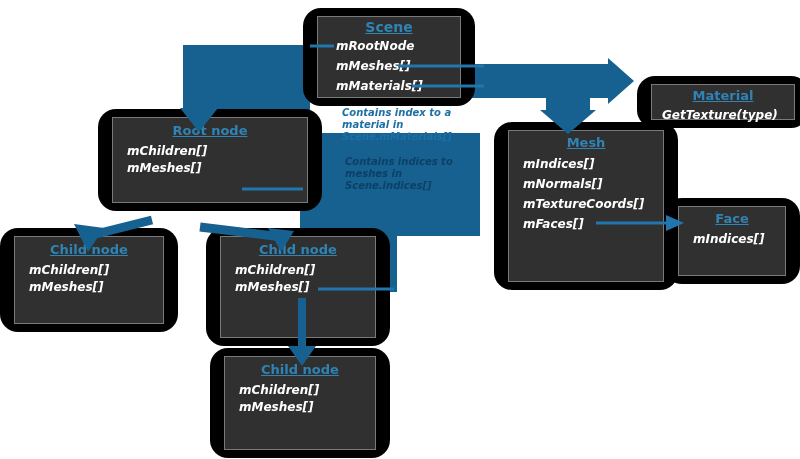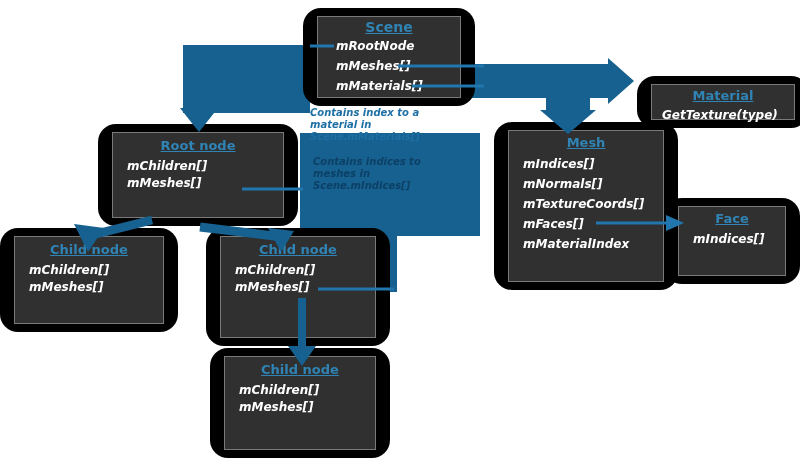--- a/index.html
+++ b/index.html
@@ -30,49 +30,49 @@
   #box-scene{left:303px;top:8px;width:172px;height:98px;}
   #box-scene .title{font-size:14px;line-height:18px;}
   #box-scene .member{line-height:20px;padding-left:14px;}
   #box-material{left:637px;top:44px;width:172px;height:52px;margin-top:32px;}
   #box-material .title{line-height:20px;}
   #box-material .member{line-height:19px;padding-left:6px;}
   #box-mesh{left:494px;top:122px;width:184px;height:168px;}
   #box-mesh .member{line-height:20px;}
   #box-face{left:664px;top:198px;width:136px;height:86px;}
   #box-face .member{line-height:18px;}
-  #box-root{left:98px;top:124px;width:200px;height:102px;}
+  #box-root{left:98px;top:109px;width:224px;height:102px;}
   #box-root .title{line-height:24px;}
   #box-child1{left:0px;top:228px;width:178px;height:104px;}
   #box-child1 .title{line-height:24px;}
   #box-child2{left:206px;top:228px;width:184px;height:118px;}
   #box-child2 .title{line-height:24px;}
   #box-child3{left:210px;top:348px;width:180px;height:110px;}
   #box-child3 .title{line-height:24px;}
   .annotation{
-    position:absolute;font-weight:bold;font-style:italic;font-size:10px;line-height:12px;
+    position:absolute;font-weight:bold;font-style:italic;font-size:10px;line-height:12px;margin-left:32px;
   }
   #note-material{left:310px;top:107px;width:158px;color:#1d6fa5;z-index:3;}
   #note-mesh{left:313px;top:156px;width:108px;color:#0d4066;z-index:1;}
 </style>
 </head>
 <body>
 
 <div class="stage">
 
   <svg class="layer bg" width="800" height="459" viewBox="0 0 800 459">
     <rect x="183" y="45" width="127" height="68" fill="#16618f"></rect>
     <rect x="462" y="64" width="148" height="34" fill="#16618f"></rect>
     <polygon points="608,58 608,104 634,81" fill="#16618f"></polygon>
     <rect x="546" y="92" width="44" height="22" fill="#16618f"></rect>
     <rect x="300" y="133" width="180" height="103" fill="#16618f"></rect>
     <rect x="387" y="230" width="10" height="62" fill="#16618f"></rect>
   </svg>
 
-  <div class="annotation" id="note-mesh">Contains indices to meshes in Scene.mIndices[]</div>
+  <div class="annotation" id="note-mesh">Contains indices to meshes in Scene.indices[]</div>
 
   <div class="annotation" id="note-material">Contains index to a material in Scene.mMaterials[]</div>
 
   <div class="node" id="box-scene">
     <div class="panel">
       <div class="title">Scene</div>
       <div class="member">mRootNode</div>
       <div class="member">mMeshes[]</div>
       <div class="member">mMaterials[]</div>
     </div>
@@ -85,21 +85,20 @@
     </div>
   </div>
 
   <div class="node" id="box-mesh">
     <div class="panel">
       <div class="title">Mesh</div>
       <div class="member">mIndices[]</div>
       <div class="member">mNormals[]</div>
       <div class="member">mTextureCoords[]</div>
       <div class="member">mFaces[]</div>
-      <div class="member">mMaterialIndex</div>
     </div>
   </div>
 
   <div class="node" id="box-face">
     <div class="panel">
       <div class="title">Face</div>
       <div class="member">mIndices[]</div>
     </div>
   </div>
 

